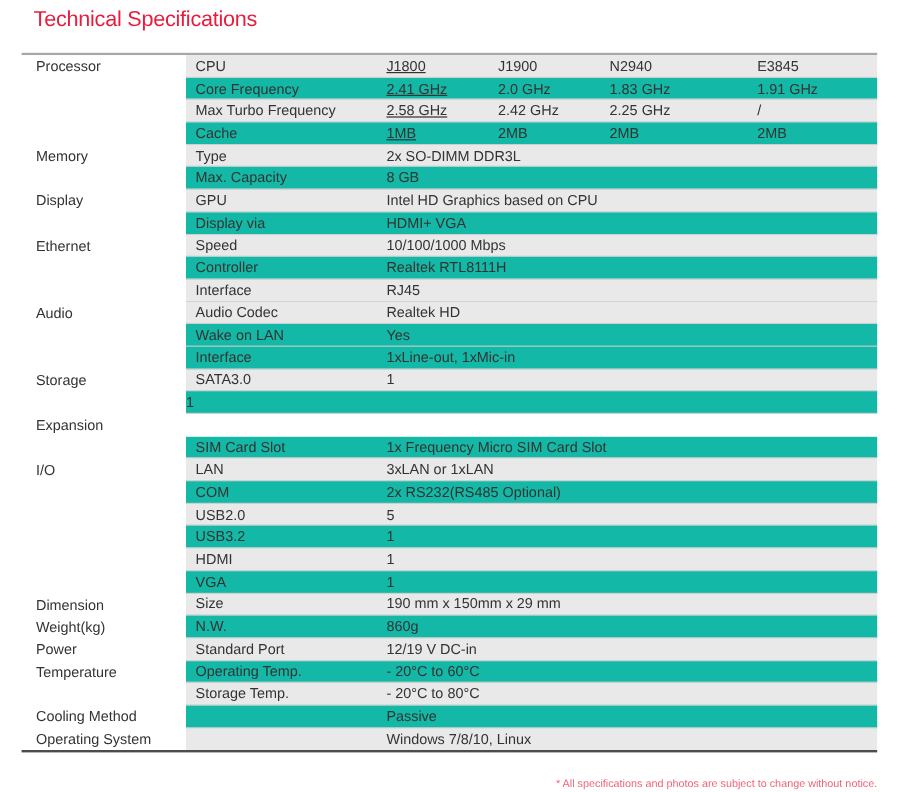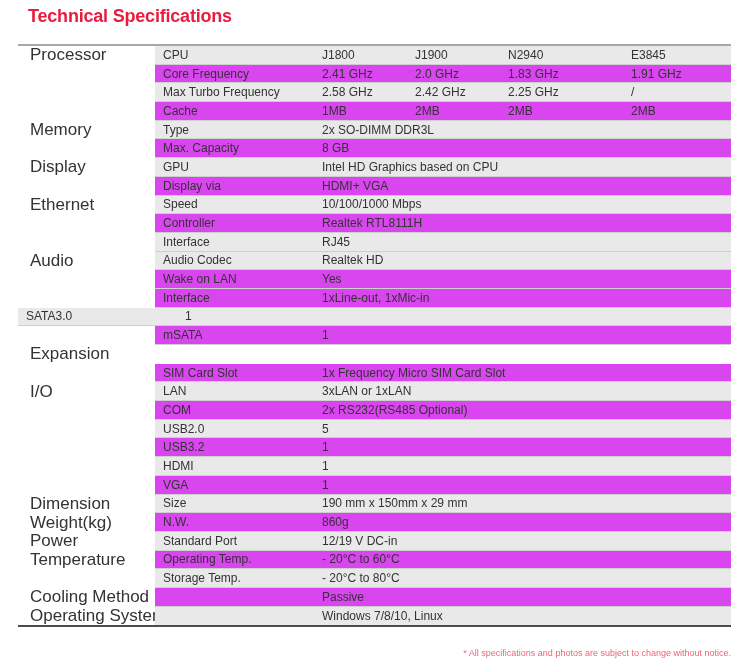--- a/index.html
+++ b/index.html
@@ -12,54 +12,54 @@
     --text:#333333;
   }
   html,body{margin:0;padding:0;}
   body{
     width:749px;height:660px;background:#ffffff;overflow:hidden;
     font-family:"Liberation Sans","DejaVu Sans",sans-serif;
     -webkit-font-smoothing:antialiased;
   }
   .title{
     margin:6px 0 0 28px;
-    font-size:18px;line-height:20px;font-weight:700;letter-spacing:-0.2px;
+    font-size:18px;line-height:20px;font-weight:400;letter-spacing:-0.2px;
     color:var(--title-red);
   }
   .spec-table{
     margin:18px 18px 0 18px;
     border-top:2px solid var(--border-top);
     border-bottom:2px solid var(--border-bottom);
   }
   .row{display:flex;height:18.7px;}
   .cat{
     width:137px;box-sizing:border-box;padding-left:12px;
     display:flex;align-items:center;
-    font-size:17px;color:var(--text);background:#ffffff;
+    font-size:12px;color:var(--text);background:#ffffff;
     white-space:nowrap;
   }
   .stripe{
     flex:1;display:flex;box-sizing:border-box;
     border-bottom:1px solid var(--separator);
-    background:#d946ef;min-width:0;
+    background:#14b8a6;min-width:0;
   }
   .row.striped .stripe{background:var(--stripe);}
   .row:last-child .stripe{border-bottom:none;}
   .spec{
     width:167px;box-sizing:border-box;padding-left:8px;
     display:flex;align-items:center;
     font-size:12px;color:var(--text);white-space:nowrap;
   }
   .vals{flex:1;display:flex;min-width:0;}
   .val{
     display:flex;align-items:center;box-sizing:border-box;
     font-size:12px;color:var(--text);white-space:nowrap;
   }
   .val:only-child{flex:1;}
-  .vals.multi .val:nth-child(1){width:93px;}
+  .vals.multi .val:nth-child(1){width:93px;text-decoration:underline;}
   .vals.multi .val:nth-child(2){width:93px;}
   .vals.multi .val:nth-child(3){width:100px;}
   .vals.multi .val:nth-child(4){flex:1;margin-left:23px;}
   .footnote{
     margin:21px 18px 0 0;text-align:right;
     font-size:9px;color:var(--footnote-pink);
   }
 </style>
 </head>
 <body>
@@ -199,31 +199,31 @@
       <div class="row">
         <div class="cat"></div>
         <div class="stripe">
           <div class="spec">Interface</div>
           <div class="vals">
             <div class="val">1xLine-out, 1xMic-in</div>
           </div>
         </div>
       </div>
       <div class="row striped">
+        <div class="cat">Storage</div>
         <div class="stripe">
           <div class="spec">SATA3.0</div>
           <div class="vals">
             <div class="val">1</div>
           </div>
         </div>
       </div>
       <div class="row">
         <div class="cat"></div>
         <div class="stripe">
-          <div class="spec">mSATA</div>
           <div class="vals">
             <div class="val">1</div>
           </div>
         </div>
       </div>
       <div class="row striped">
         <div class="cat">Expansion</div>
       </div>
       <div class="row">
         <div class="cat"></div>

